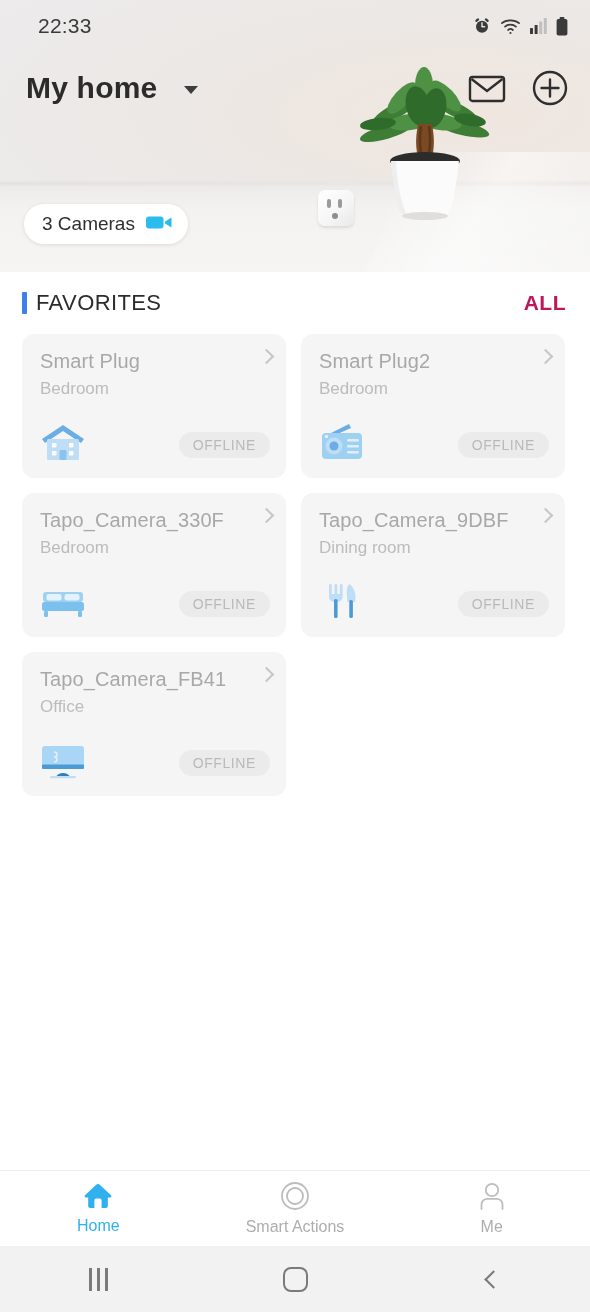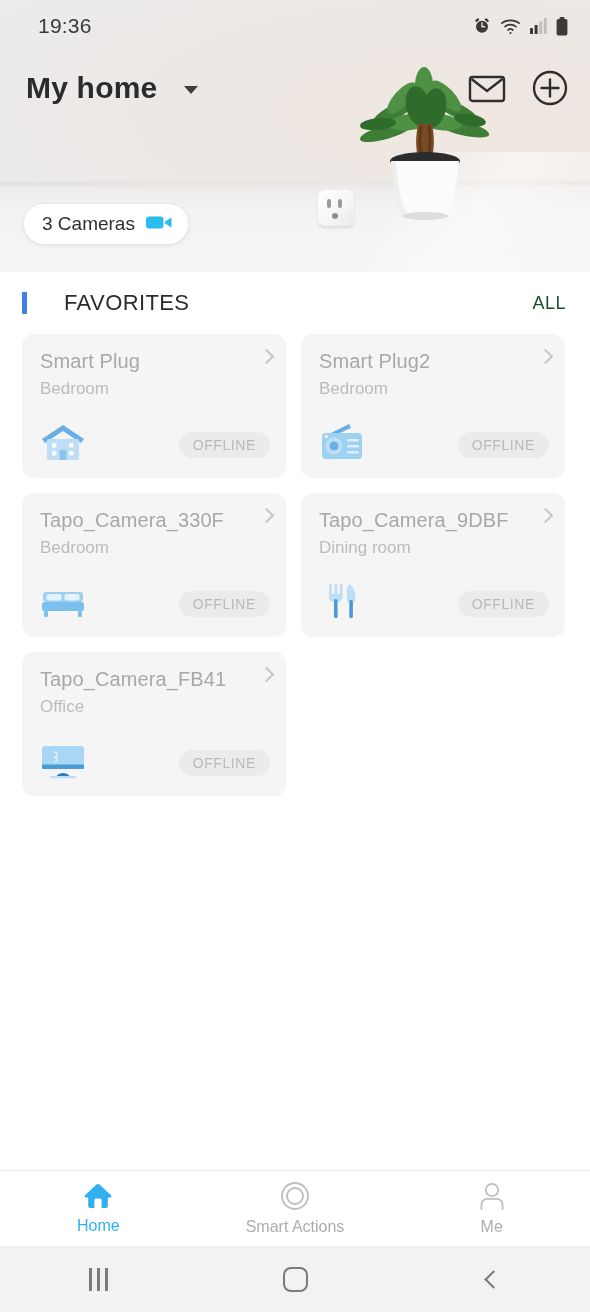--- a/index.html
+++ b/index.html
@@ -140,24 +140,24 @@
   .section-head {
     height:62px;
     display:flex; align-items:center; justify-content:space-between;
   }
   .section-title-wrap { display:flex; align-items:center; }
   .accent-bar {
     width:5px; height:22px; background:#3e7fe8; border-radius:1px;
     margin-right:9px;
   }
   .section-title {
-    font-size:22px; color:#2c2c2c; letter-spacing:.4px;margin-left:28px;
+    font-size:22px; color:#2c2c2c; letter-spacing:.4px;
   }
   .all-link {
-    font-size:18px; color:#14532d; font-weight:normal; letter-spacing:.5px;
+    font-size:21px; color:#be185d; font-weight:bold; letter-spacing:.5px;
     padding-right:2px;
   }
 
   
   .card-grid {
     display:flex; flex-wrap:wrap;
     gap:15px;
   }
   .device-card {
     width:264px; height:144px;
@@ -283,21 +283,21 @@
 
         <path d="M33 99 C33 99 38 146 44 152 C50 158 84 158 90 152 C96 146 101 99 101 99 Z" fill="#fbfbfb"></path>
         <path d="M33 99 C33 99 36 130 40 146 C42 152 48 155 52 156 C44 150 39 120 38 99 Z" fill="#eeeeee"></path>
         <ellipse cx="67" cy="154" rx="23" ry="4" fill="#e0dedd"></ellipse>
       </svg>
     </div>
 
     <div class="plug-photo"></div>
 
     <div class="statusbar">
-      <div class="status-time">19:36</div>
+      <div class="status-time">22:33</div>
       <div class="status-icons">
         <span>
           <svg width="18" height="18" viewBox="0 0 24 24" fill="#3a3a3a">
             <circle cx="12" cy="13" r="8"></circle>
             <rect x="11.2" y="7" width="1.6" height="6.5" fill="#fff"></rect>
             <rect x="11.8" y="12.2" width="4.5" height="1.6" fill="#fff"></rect>
             <rect x="2.6" y="2.6" width="6" height="3" rx="1.5" transform="rotate(-40 5.6 4.1)"></rect>
             <rect x="15.4" y="2.6" width="6" height="3" rx="1.5" transform="rotate(40 18.4 4.1)"></rect>
           </svg>
         </span>

